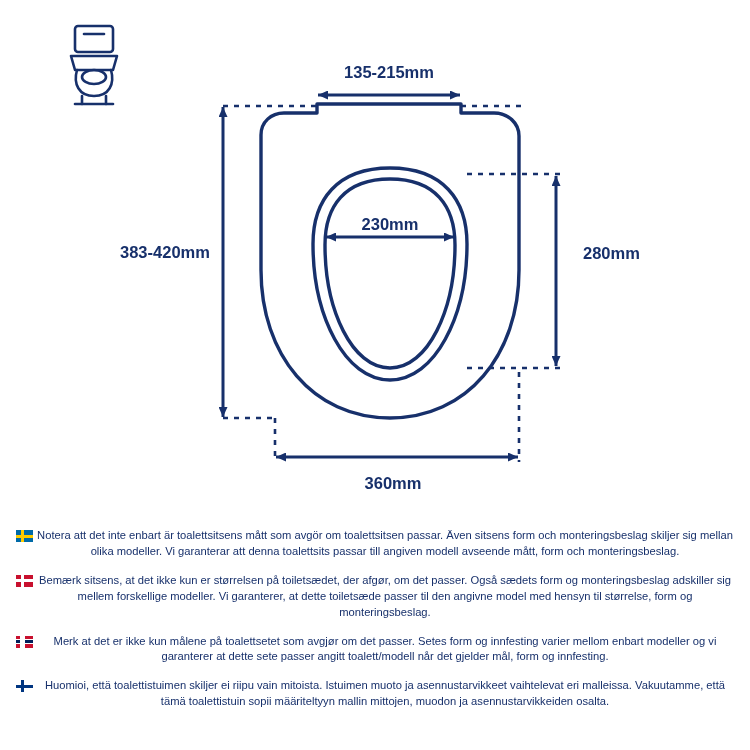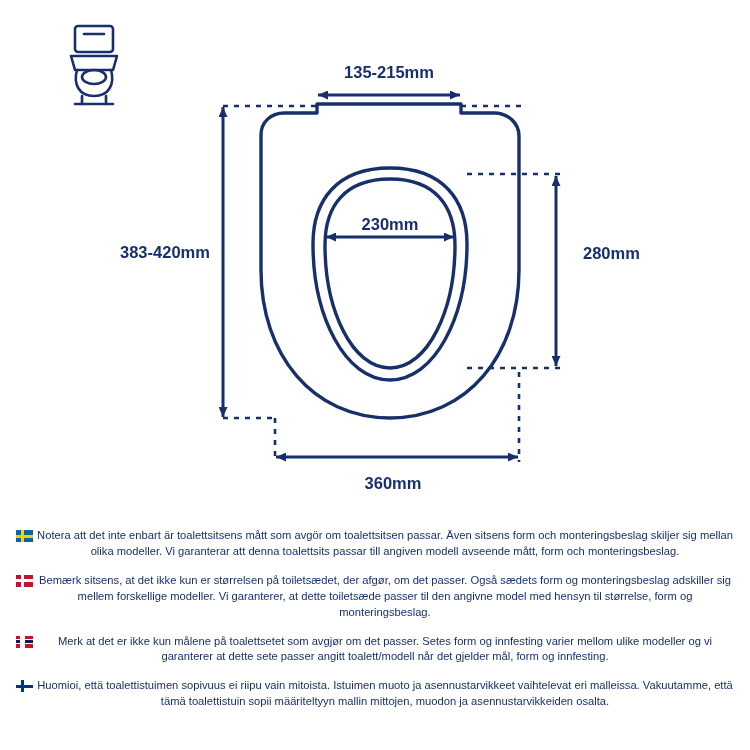--- a/index.html
+++ b/index.html
@@ -247,21 +247,21 @@
   <div class="note-row">
     <span class="flag flag-dk"></span>
     <span class="note-text">Bemærk sitsens, at det ikke kun er størrelsen på toiletsædet, der afgør, om det passer. Også sædets form og monteringsbeslag adskiller sig mellem forskellige modeller. Vi garanterer, at dette toiletsæde passer til den angivne model med hensyn til størrelse, form og monteringsbeslag.</span>
   </div>
 
   <div class="note-row">
     <span class="flag flag-no">
         <i></i>
         <b></b>
       </span>
-    <span class="note-text">Merk at det er ikke kun målene på toalettsetet som avgjør om det passer. Setes form og innfesting varier mellom ulike modeller og vi garanterer at dette sete passer angitt toalett/modell når det gjelder mål, form og innfesting.</span>
+    <span class="note-text">Merk at det er ikke kun målene på toalettsetet som avgjør om det passer. Setes form og innfesting varier mellom enbart modeller og vi garanterer at dette sete passer angitt toalett/modell når det gjelder mål, form og innfesting.</span>
   </div>
 
   <div class="note-row">
     <span class="flag flag-fi"></span>
-    <span class="note-text">Huomioi, että toalettistuimen sopivuus ei riipu vain mitoista. Istuimen muoto ja asennustarvikkeet vaihtelevat eri malleissa. Vakuutamme, että tämä toalettistuin sopii määriteltyyn mallin mittojen, muodon ja asennustarvikkeiden osalta.</span>
+    <span class="note-text">Huomioi, että toalettistuimen skiljer ei riipu vain mitoista. Istuimen muoto ja asennustarvikkeet vaihtelevat eri malleissa. Vakuutamme, että tämä toalettistuin sopii määriteltyyn mallin mittojen, muodon ja asennustarvikkeiden osalta.</span>
   </div>
 
 </div>
 
 </body></html>

